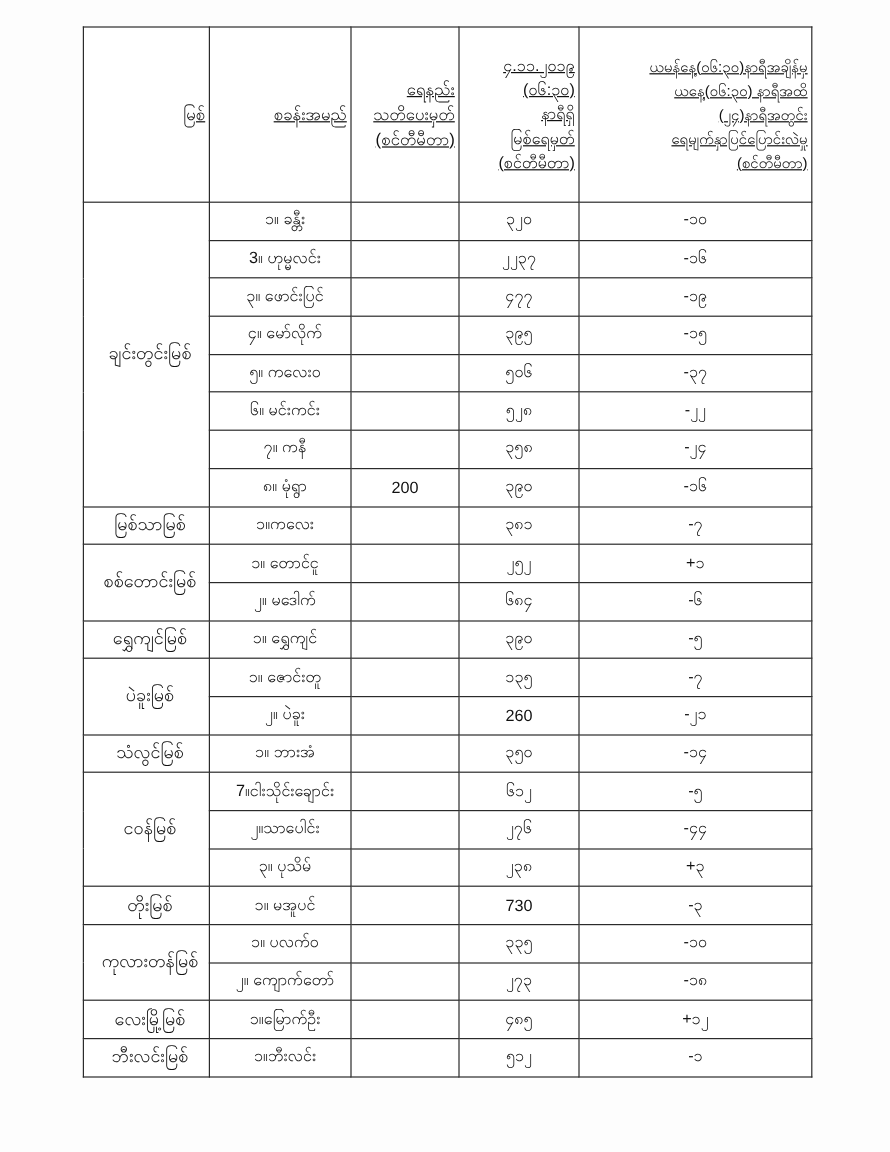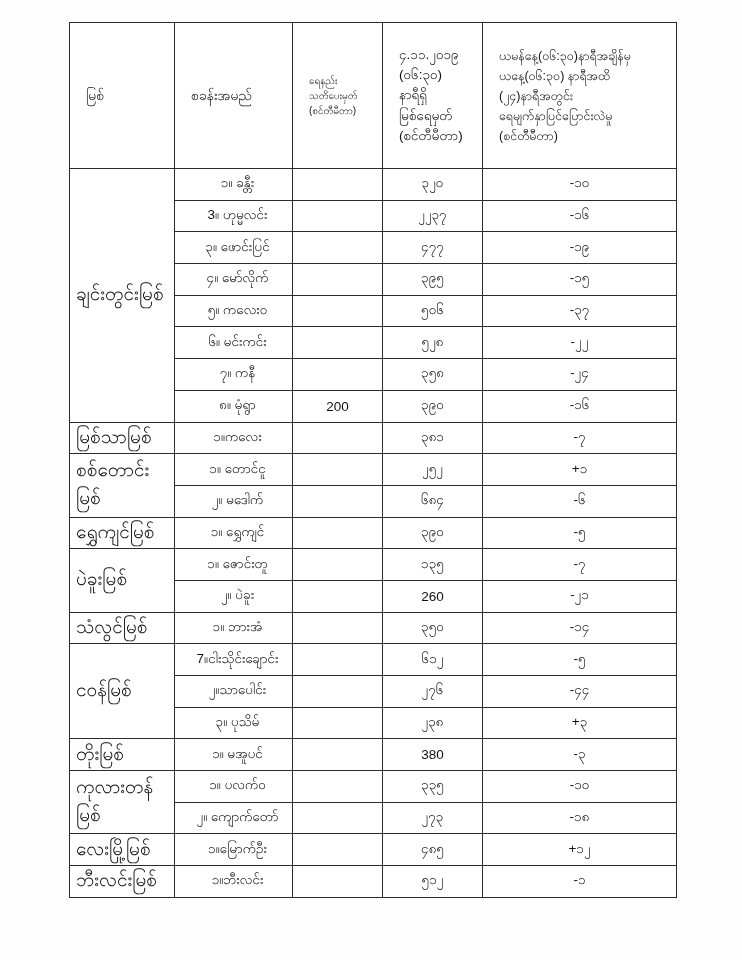--- a/index.html
+++ b/index.html
@@ -25,33 +25,34 @@
   }
   table.river-table th,
   table.river-table td {
     border: 1.5px solid #2b2b2b;
     vertical-align: middle;
     font-weight: normal;
   }
   tr.header-row { height: 146px; }
   tr.data-row { height: 31.7px; }
   th.hdr {
-    text-align: left;
+    text-align: right;
     font-size: 14px;
     white-space: pre-line;
     line-height: 1.45;
-    padding: 2px 16px;
+    padding: 2px 3px;
+    text-decoration: underline;
   }
   th.hdr-change { font-size: 12.5px; line-height: 1.6; margin-top: 44px; }
   th.hdr-level { font-size: 13.5px; line-height: 1.5; }
-  th.hdr-warning { font-size: 10px; line-height: 1.5; }
+  th.hdr-warning { font-size: 14px; line-height: 1.5; }
   td.river-cell {
-    text-align: left;
+    text-align: center;
     padding-left: 6px;
-    font-size: 19px;
+    font-size: 15px;
   }
   td.station-cell {
     text-align: center;
     padding-left: 8px;
     font-size: 13.5px;
     overflow: hidden;
     white-space: nowrap;
   }
   td.warning-cell,
   td.level-cell,
@@ -205,21 +206,21 @@
         <tr class="data-row">
           <td class="station-cell">၃။ ပုသိမ်</td>
           <td class="warning-cell"></td>
           <td class="level-cell">၂၃၈</td>
           <td class="change-cell">+၃</td>
         </tr>
         <tr class="data-row">
           <td class="river-cell" rowspan="1">တိုးမြစ်</td>
           <td class="station-cell">၁။ မအူပင်</td>
           <td class="warning-cell"></td>
-          <td class="level-cell">380</td>
+          <td class="level-cell">730</td>
           <td class="change-cell">-၃</td>
         </tr>
         <tr class="data-row">
           <td class="river-cell" rowspan="2">ကုလားတန်မြစ်</td>
           <td class="station-cell">၁။ ပလက်ဝ</td>
           <td class="warning-cell"></td>
           <td class="level-cell">၃၃၅</td>
           <td class="change-cell">-၁၀</td>
         </tr>
         <tr class="data-row">

